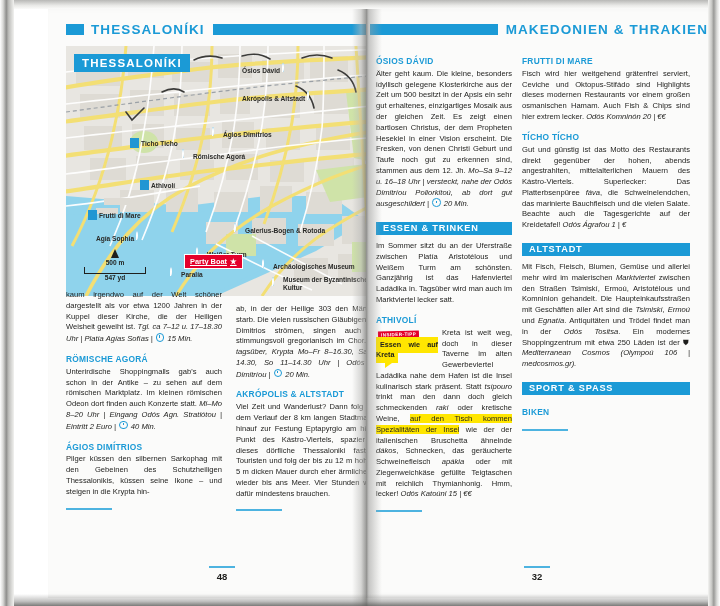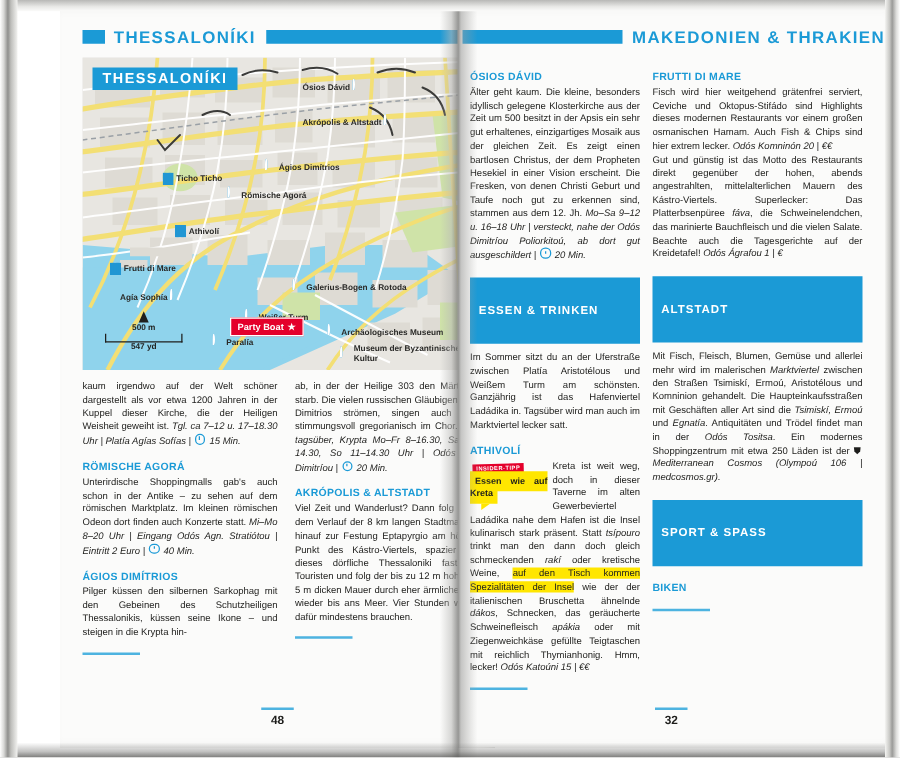--- a/index.html
+++ b/index.html
@@ -222,42 +222,42 @@
     border-right: 4px solid transparent;
     border-bottom: 9px solid #1f1f1d;
   }
   .col {
     font-size: 7.6px;
     line-height: 1.42;
     text-align: justify;
     color: #1d1d1b;
     hyphens: manual;
   }
-  .col-left-a { position: absolute; left: 18px; top: 298px; width: 156px; }
+  .col-left-a { position: absolute; left: 18px; top: 284px; width: 156px; }
   .col-left-b { position: absolute; left: 188px; top: 298px; width: 155px; }
   .col-right-a { position: absolute; left: 10px; top: 50px; width: 136px; }
   .col-right-b { position: absolute; left: 156px; top: 50px; width: 168px; }
 
   .sec-h {
     color: #1b9ad6;
     font-weight: bold;
     font-size: 8.4px;
     letter-spacing: 0.25px;
     margin: 9px 0 1px 0;
     text-align: left;
   }
   .sec-h:first-child { margin-top: 0; }
 
   .band {
     background: #1b9ad6;
     color: #ffffff;
     font-weight: bold;
     font-size: 9.2px;
     letter-spacing: 0.8px;
-    padding: 20px 7px;
+    padding: 0 7px;
     margin: 12px 0 6px 0;
     text-align: left;
   }
   .band:first-child { margin-top: 0; }
 
   p.body { margin: 0 0 0 0; }
   .it { font-style: italic; }
   .clock {
     display: inline-block;
     width: 6.5px; height: 6.5px;
@@ -514,21 +514,21 @@
       </div>
       <div class="poi" style="left:196px; top:214px;">
         <span class="pin"><span class="pin-shape"></span></span>
         <span class="poi-text">Archäologisches Museum</span>
       </div>
       <div class="poi" style="left:206px; top:230px; max-width:112px; white-space:normal; line-height:1.15;">
         <span class="pin"><span class="pin-shape"></span></span>
         <span class="poi-text">Museum der Byzantinischen Kultur</span>
       </div>
 
-      <div class="party-boat" style="left:118px; top:208px;">
+      <div class="party-boat" style="left:118px; top:208px;text-decoration:underline;">
         <span>Party Boat</span>
         <span>★</span>
       </div>
 
       <div class="scalebar">
         <div class="north-arrow"></div>
         <div>500 m</div>
         <div class="bar"></div>
         <div>547 yd</div>
       </div>
@@ -596,20 +596,21 @@
       </p>
       <div class="col-rule"></div>
     </div>
 
     <div class="col col-right-b">
       <div class="sec-h">FRUTTI DI MARE</div>
       <p class="body">
         Fisch wird hier weitgehend grätenfrei serviert, Ceviche und Oktopus-Stifádo sind Highlights dieses modernen Restaurants vor einem großen osmanischen Hamam. Auch Fish &amp; Chips sind hier extrem lecker. <span class="it">Odós Komninón 20 | €€</span>
       </p>
 
+      <div class="sec-h">TÍCHO TÍCHO</div>
       <p class="body">
         Gut und günstig ist das Motto des Restaurants direkt gegenüber der hohen, abends angestrahlten, mittelalterlichen Mauern des Kástro-Viertels. Superlecker: Das Platterbsenpüree <span class="it">fáva</span>, die Schweinelendchen, das marinierte Bauchfleisch und die vielen Salate. Beachte auch die Tagesgerichte auf der Kreidetafel! <span class="it">Odós Ágrafou 1 | €</span>
       </p>
 
       <div class="band">ALTSTADT</div>
 
       <p class="body">
         Mit Fisch, Fleisch, Blumen, Gemüse und allerlei mehr wird im malerischen <span class="it">Marktviertel</span> zwischen den Straßen Tsimiskí, Ermoú, Aristotélous und Komninion gehandelt. Die Haupteinkaufsstraßen mit Geschäften aller Art sind die <span class="it">Tsimiskí, Ermoú</span> und <span class="it">Egnatía</span>. Antiquitäten und Trödel findet man in der <span class="it">Odós Tositsa</span>. Ein modernes Shoppingzentrum mit etwa 250 Läden ist der <span class="cart">⛊</span> <span class="it">Mediterranean Cosmos (Olympoú 106 | medcosmos.gr).</span>
       </p>
 

